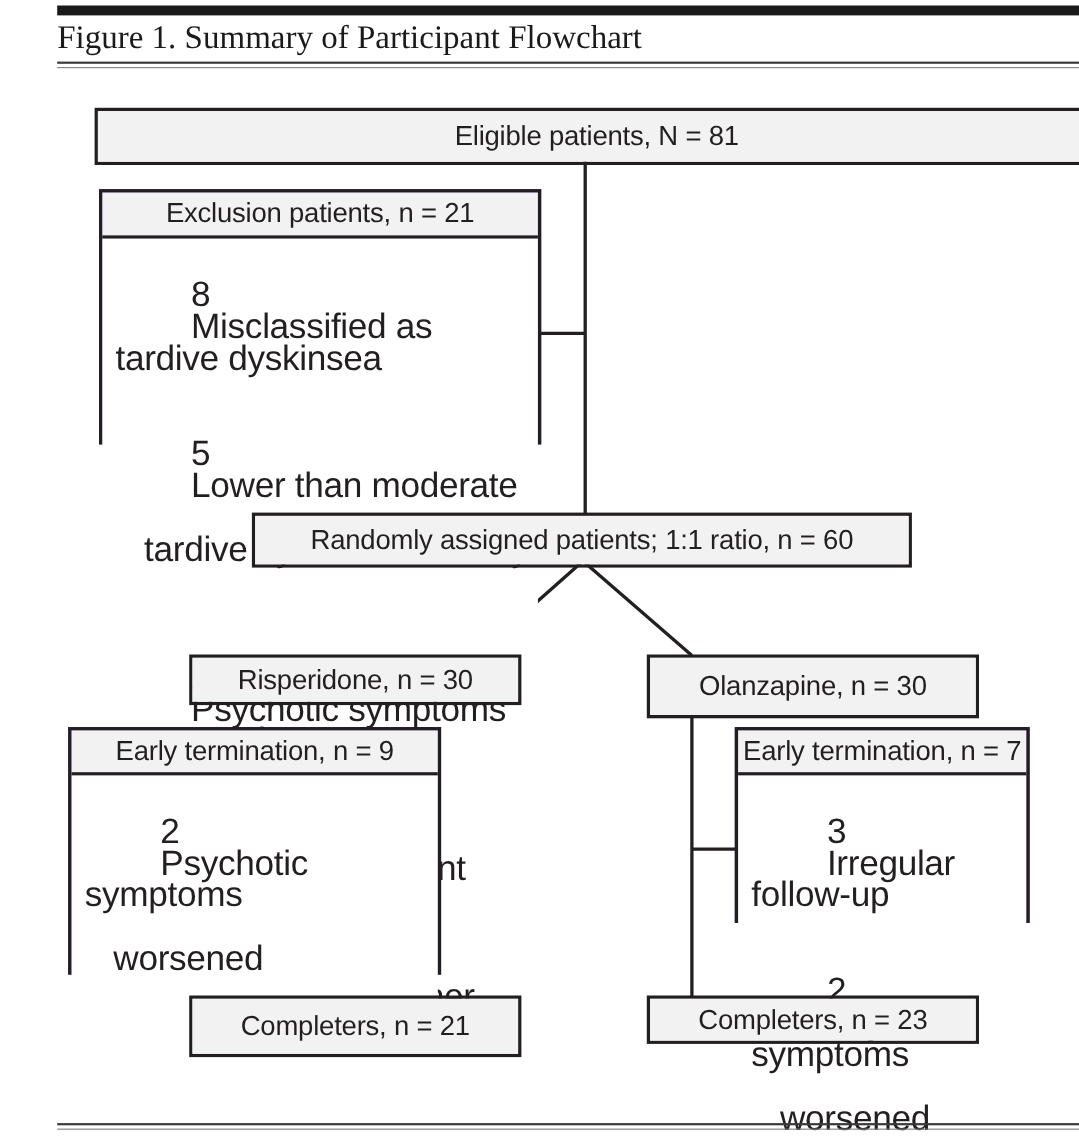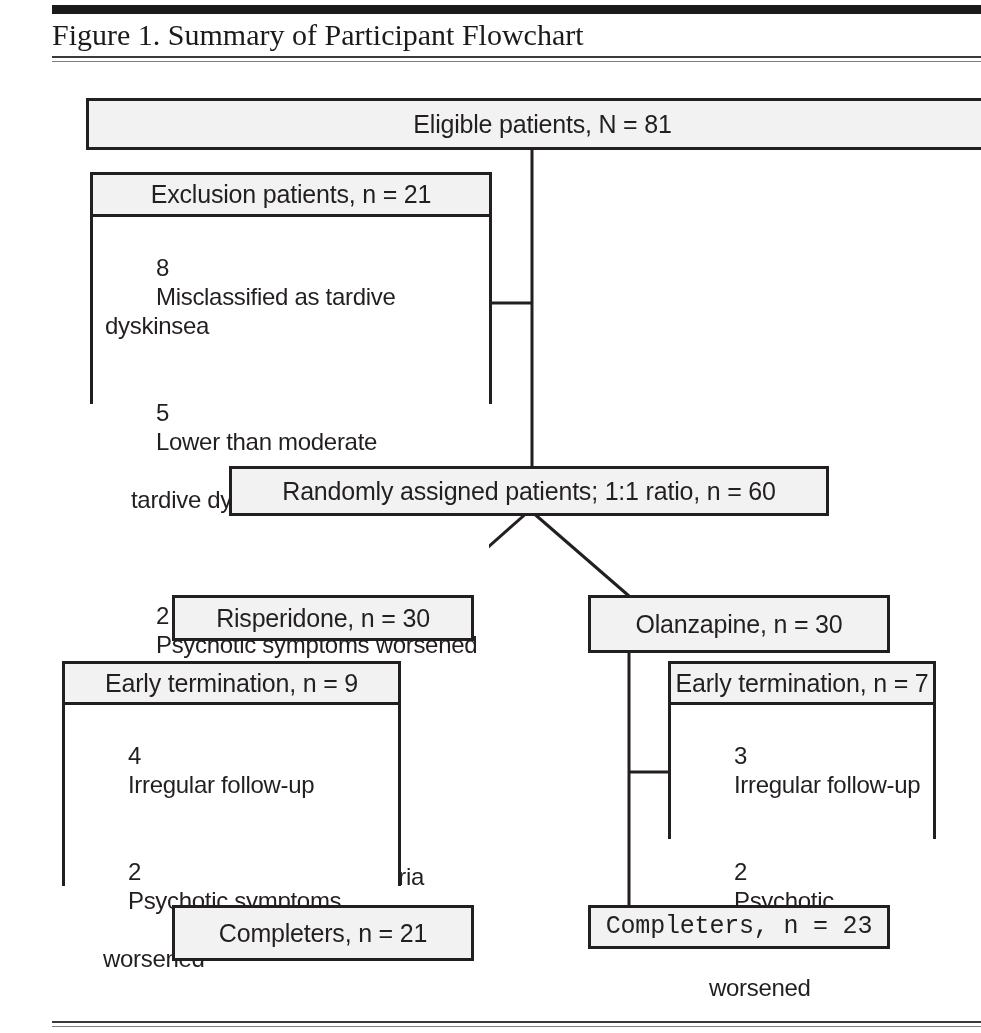--- a/index.html
+++ b/index.html
@@ -106,21 +106,21 @@
     font-size: 25px;
     letter-spacing: -0.2px;
     box-sizing: border-box;
   }
   .node.listbox .body {
     background: #ffffff;
     padding: 7px 0 4px 12px;
     box-sizing: border-box;
   }
   .node.listbox .body .row {
-    font-size: 24px;
+    font-size: 32px;
     line-height: 29px;
     letter-spacing: -0.3px;
     white-space: pre-wrap;
     color: #231f20;
   }
   .node.listbox .body .row .cont {
     display: block;
     padding-left: 26px;
   }
 
@@ -129,21 +129,21 @@
   #box-exclusion     { left: 46px;  top: 172px; width: 402px; height: 232px; }
   #box-exclusion .hdr{ height: 42px; }
   #box-random        { left: 185px; top: 466px; width: 600px; height: 50px; }
   #box-risperidone   { left: 128px; top: 595px; width: 302px; height: 46px; }
   #box-olanzapine    { left: 544px; top: 595px; width: 302px; height: 58px; }
   #box-term-left     { left: 18px;  top: 661px; width: 339px; height: 225px; }
   #box-term-left .hdr{ height: 41px; }
   #box-term-right    { left: 624px; top: 661px; width: 268px; height: 178px; }
   #box-term-right .hdr{ height: 41px; }
   #box-compl-left    { left: 128px; top: 905px; width: 302px; height: 56px; }
-  #box-compl-right   { left: 544px; top: 905px; width: 302px; height: 44px; font-family: Liberation Mono, monospace; }
+  #box-compl-right   { left: 544px; top: 905px; width: 302px; height: 44px; }
 </style>
 </head>
 <body>
 
 <div id="page">
 
   <div class="top-bar"></div>
 
   <div class="title">Figure 1. Summary of Participant Flowchart</div>
 
@@ -205,24 +205,20 @@
   </div>
 
   <div class="node" id="box-olanzapine">
     <div class="cap">Olanzapine, n = 30</div>
   </div>
 
   <div class="node listbox" id="box-term-left">
     <div class="hdr">Early termination, n = 9</div>
     <div class="body">
       <div class="row">
-        <span>4 </span>
-        <span>Irregular follow-up</span>
-      </div>
-      <div class="row">
         <span>2 </span>
         <span>Psychotic symptoms</span>
         <span class="cont">worsened</span>
       </div>
       <div class="row">
         
         
       </div>
 
     </div>

